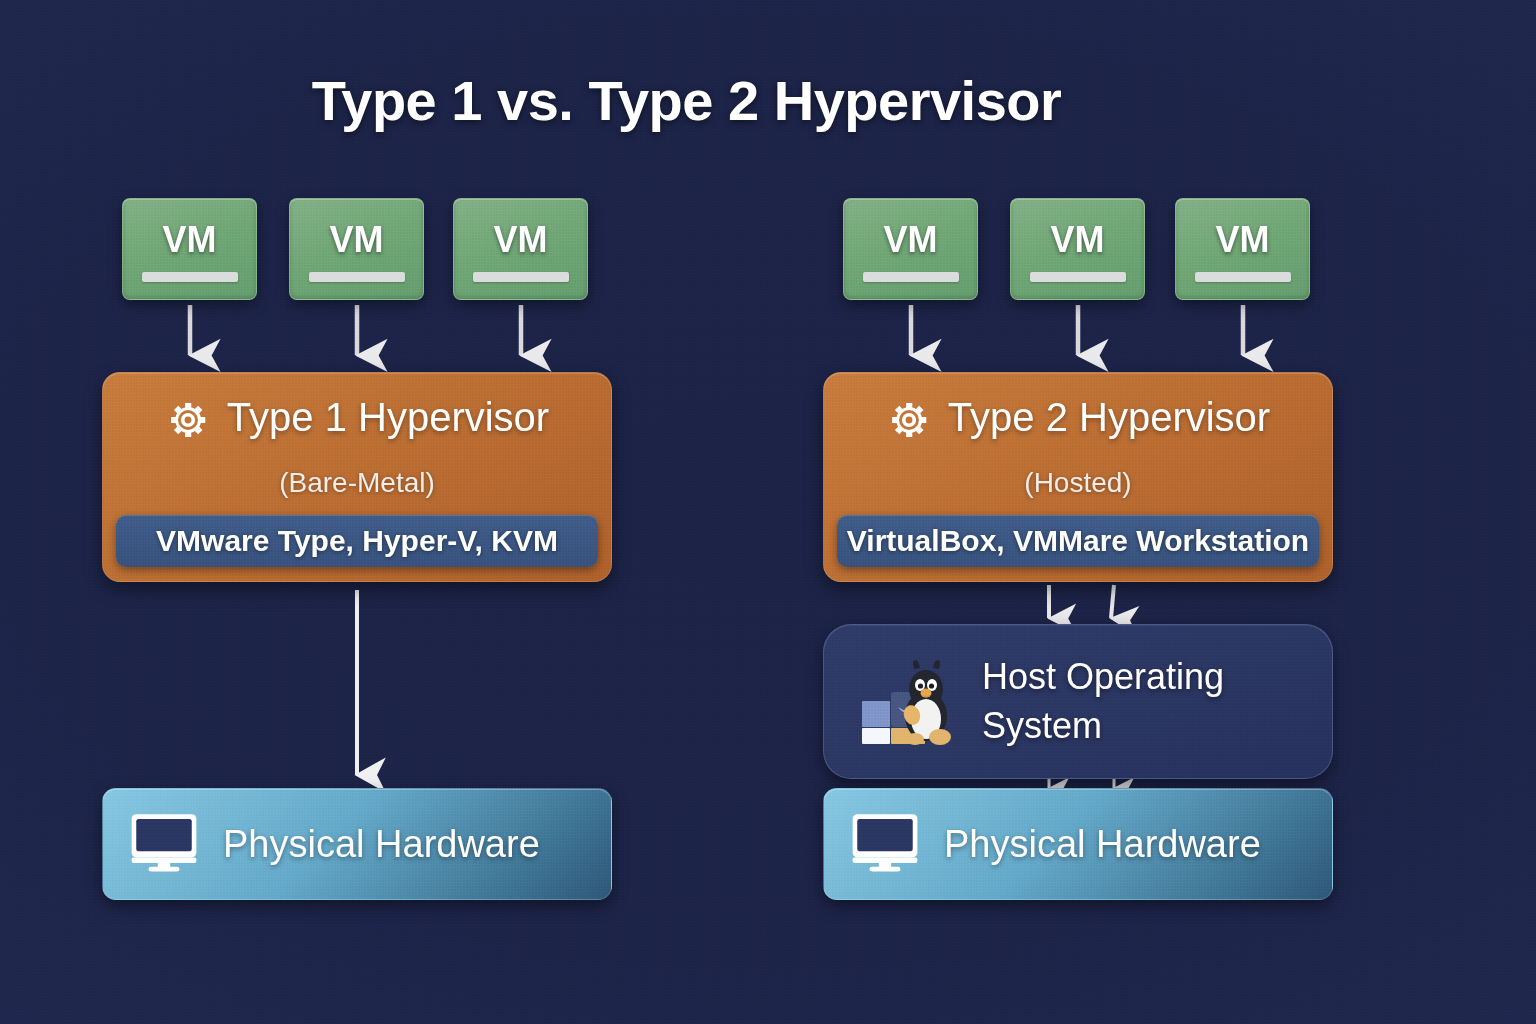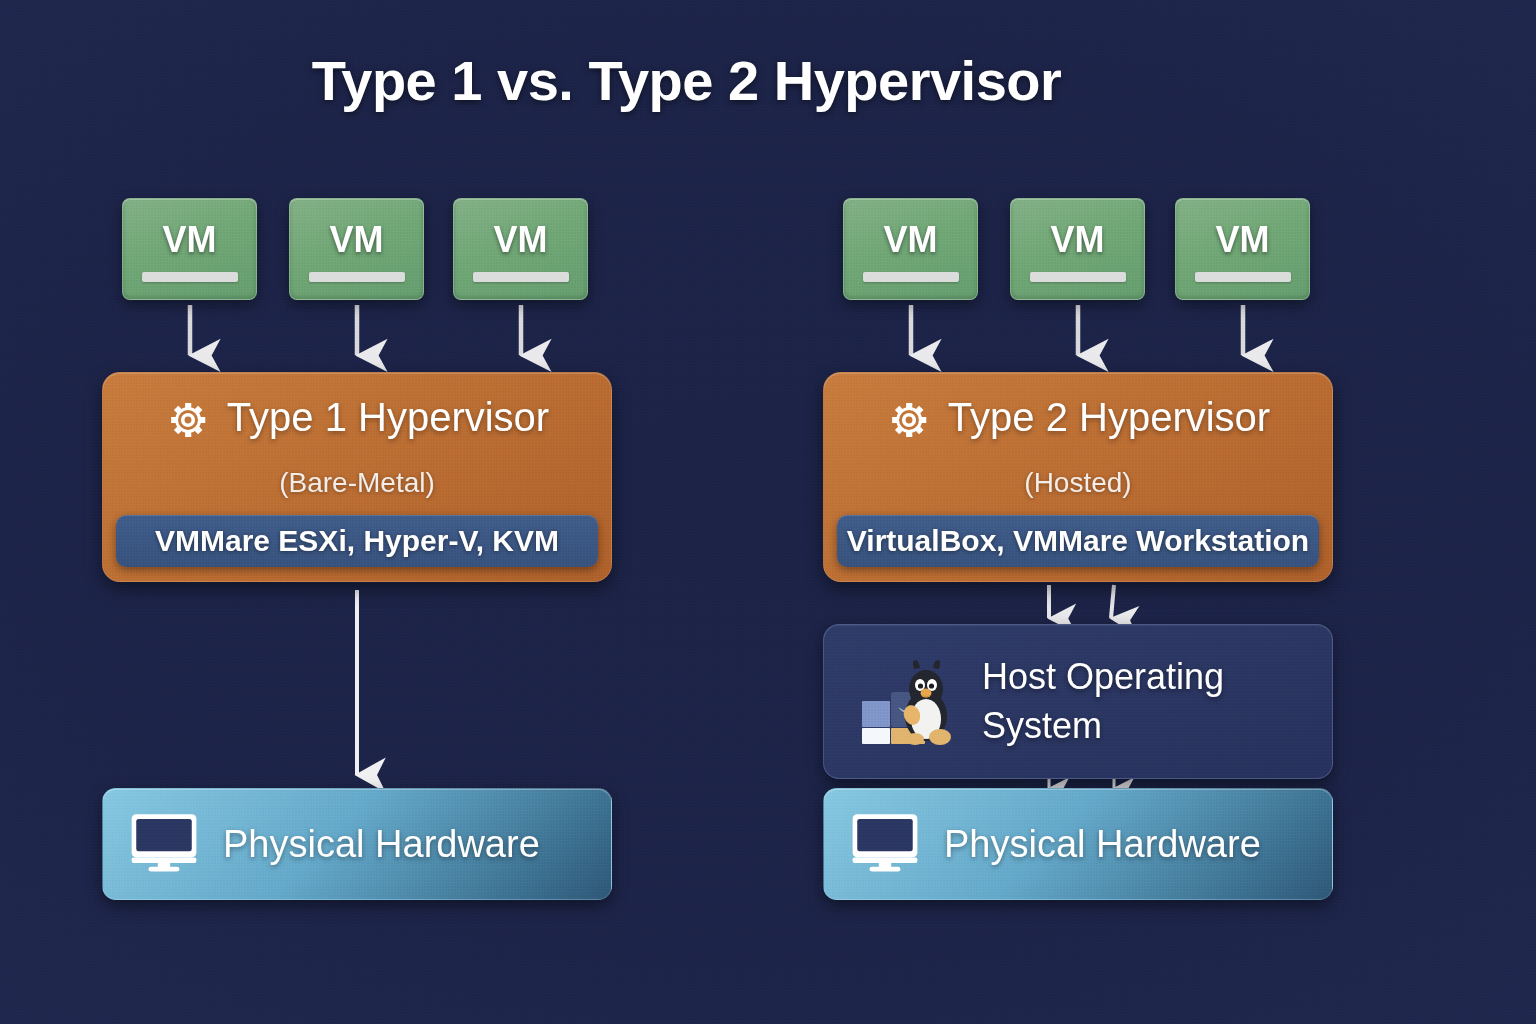--- a/index.html
+++ b/index.html
@@ -28,21 +28,21 @@
       repeating-linear-gradient(0deg, rgba(255,255,255,.9) 0 1px, transparent 1px 3px),
       repeating-linear-gradient(90deg, rgba(255,255,255,.75) 0 1px, transparent 1px 3px);
     mix-blend-mode: overlay;
   }
 
   #stage { position: absolute; inset: 0; }
 
   
   #title {
     position: absolute;
-    top: 48px;
+    top: 68px;
     left: 0;
     width: 1373px;
     text-align: center;
     font-size: 56px;
     font-weight: bold;
     color: #ffffff;
     letter-spacing: -0.5px;
     text-shadow: 0 2px 7px rgba(0,0,0,.55);
   }
 
@@ -130,21 +130,21 @@
     font-weight: bold;
     color: #ffffff;
     white-space: nowrap;
     text-shadow: 0 1px 4px rgba(0,0,0,.45);
   }
 
   
   .hostos {
     width: 510px;
     height: 155px;
-    border-radius: 16px;
+    border-radius: 28px;
     background: linear-gradient(160deg, #2e3a66 0%, #2a3560 55%, #26305a 100%);
     border: 1px solid rgba(160,180,230,.26);
     box-shadow: 0 6px 16px rgba(0,0,0,.45), inset 0 1px 0 rgba(255,255,255,.08);
     display: flex;
     align-items: center;
     padding-left: 36px;
     gap: 26px;
   }
   .hostos-label {
     font-size: 36px;
@@ -253,21 +253,21 @@
       <span>
         <svg width="46" height="46" viewBox="0 0 24 24" fill="#ffffff">
           <path d="M12 8.3a3.7 3.7 0 1 0 0 7.4 3.7 3.7 0 0 0 0-7.4zm0 5.5a1.8 1.8 0 1 1 0-3.6 1.8 1.8 0 0 1 0 3.6z"></path>
           <path d="M21 13.6v-3.2h-2.34a6.9 6.9 0 0 0-.79-1.9l1.66-1.66-2.27-2.27-1.66 1.66a6.9 6.9 0 0 0-1.9-.79V3.1h-3.2v2.34a6.9 6.9 0 0 0-1.9.79L6.94 4.57 4.67 6.84l1.66 1.66a6.9 6.9 0 0 0-.79 1.9H3.2v3.2h2.34c.16.68.43 1.31.79 1.9l-1.66 1.66 2.27 2.27 1.66-1.66c.59.36 1.22.63 1.9.79v2.34h3.2v-2.34a6.9 6.9 0 0 0 1.9-.79l1.66 1.66 2.27-2.27-1.66-1.66c.36-.59.63-1.22.79-1.9H21zm-9 3.6a5.2 5.2 0 1 1 0-10.4 5.2 5.2 0 0 1 0 10.4z"></path>
         </svg>
       </span>
       <span class="hyper-title">Type 1 Hypervisor</span>
     </div>
     <div class="hyper-sub">(Bare-Metal)</div>
     <div class="hyper-chip">
-      <span>VMMare ESXi, Hyper-V, KVM</span>
+      <span>VMware Type, Hyper-V, KVM</span>
     </div>
   </div>
 
   <div class="node hardware" style="left:102px; top:788px;">
     <span>
       <svg width="74" height="62" viewBox="0 0 48 40">
         <rect x="3" y="2" width="42" height="28" rx="3" fill="#ffffff"></rect>
         <rect x="6" y="5" width="36" height="21" rx="1.5" fill="#2a3560"></rect>
         <rect x="3" y="30" width="42" height="3.6" rx="1.2" fill="#ffffff"></rect>
         <rect x="20" y="33" width="8" height="4" fill="#ffffff"></rect>

